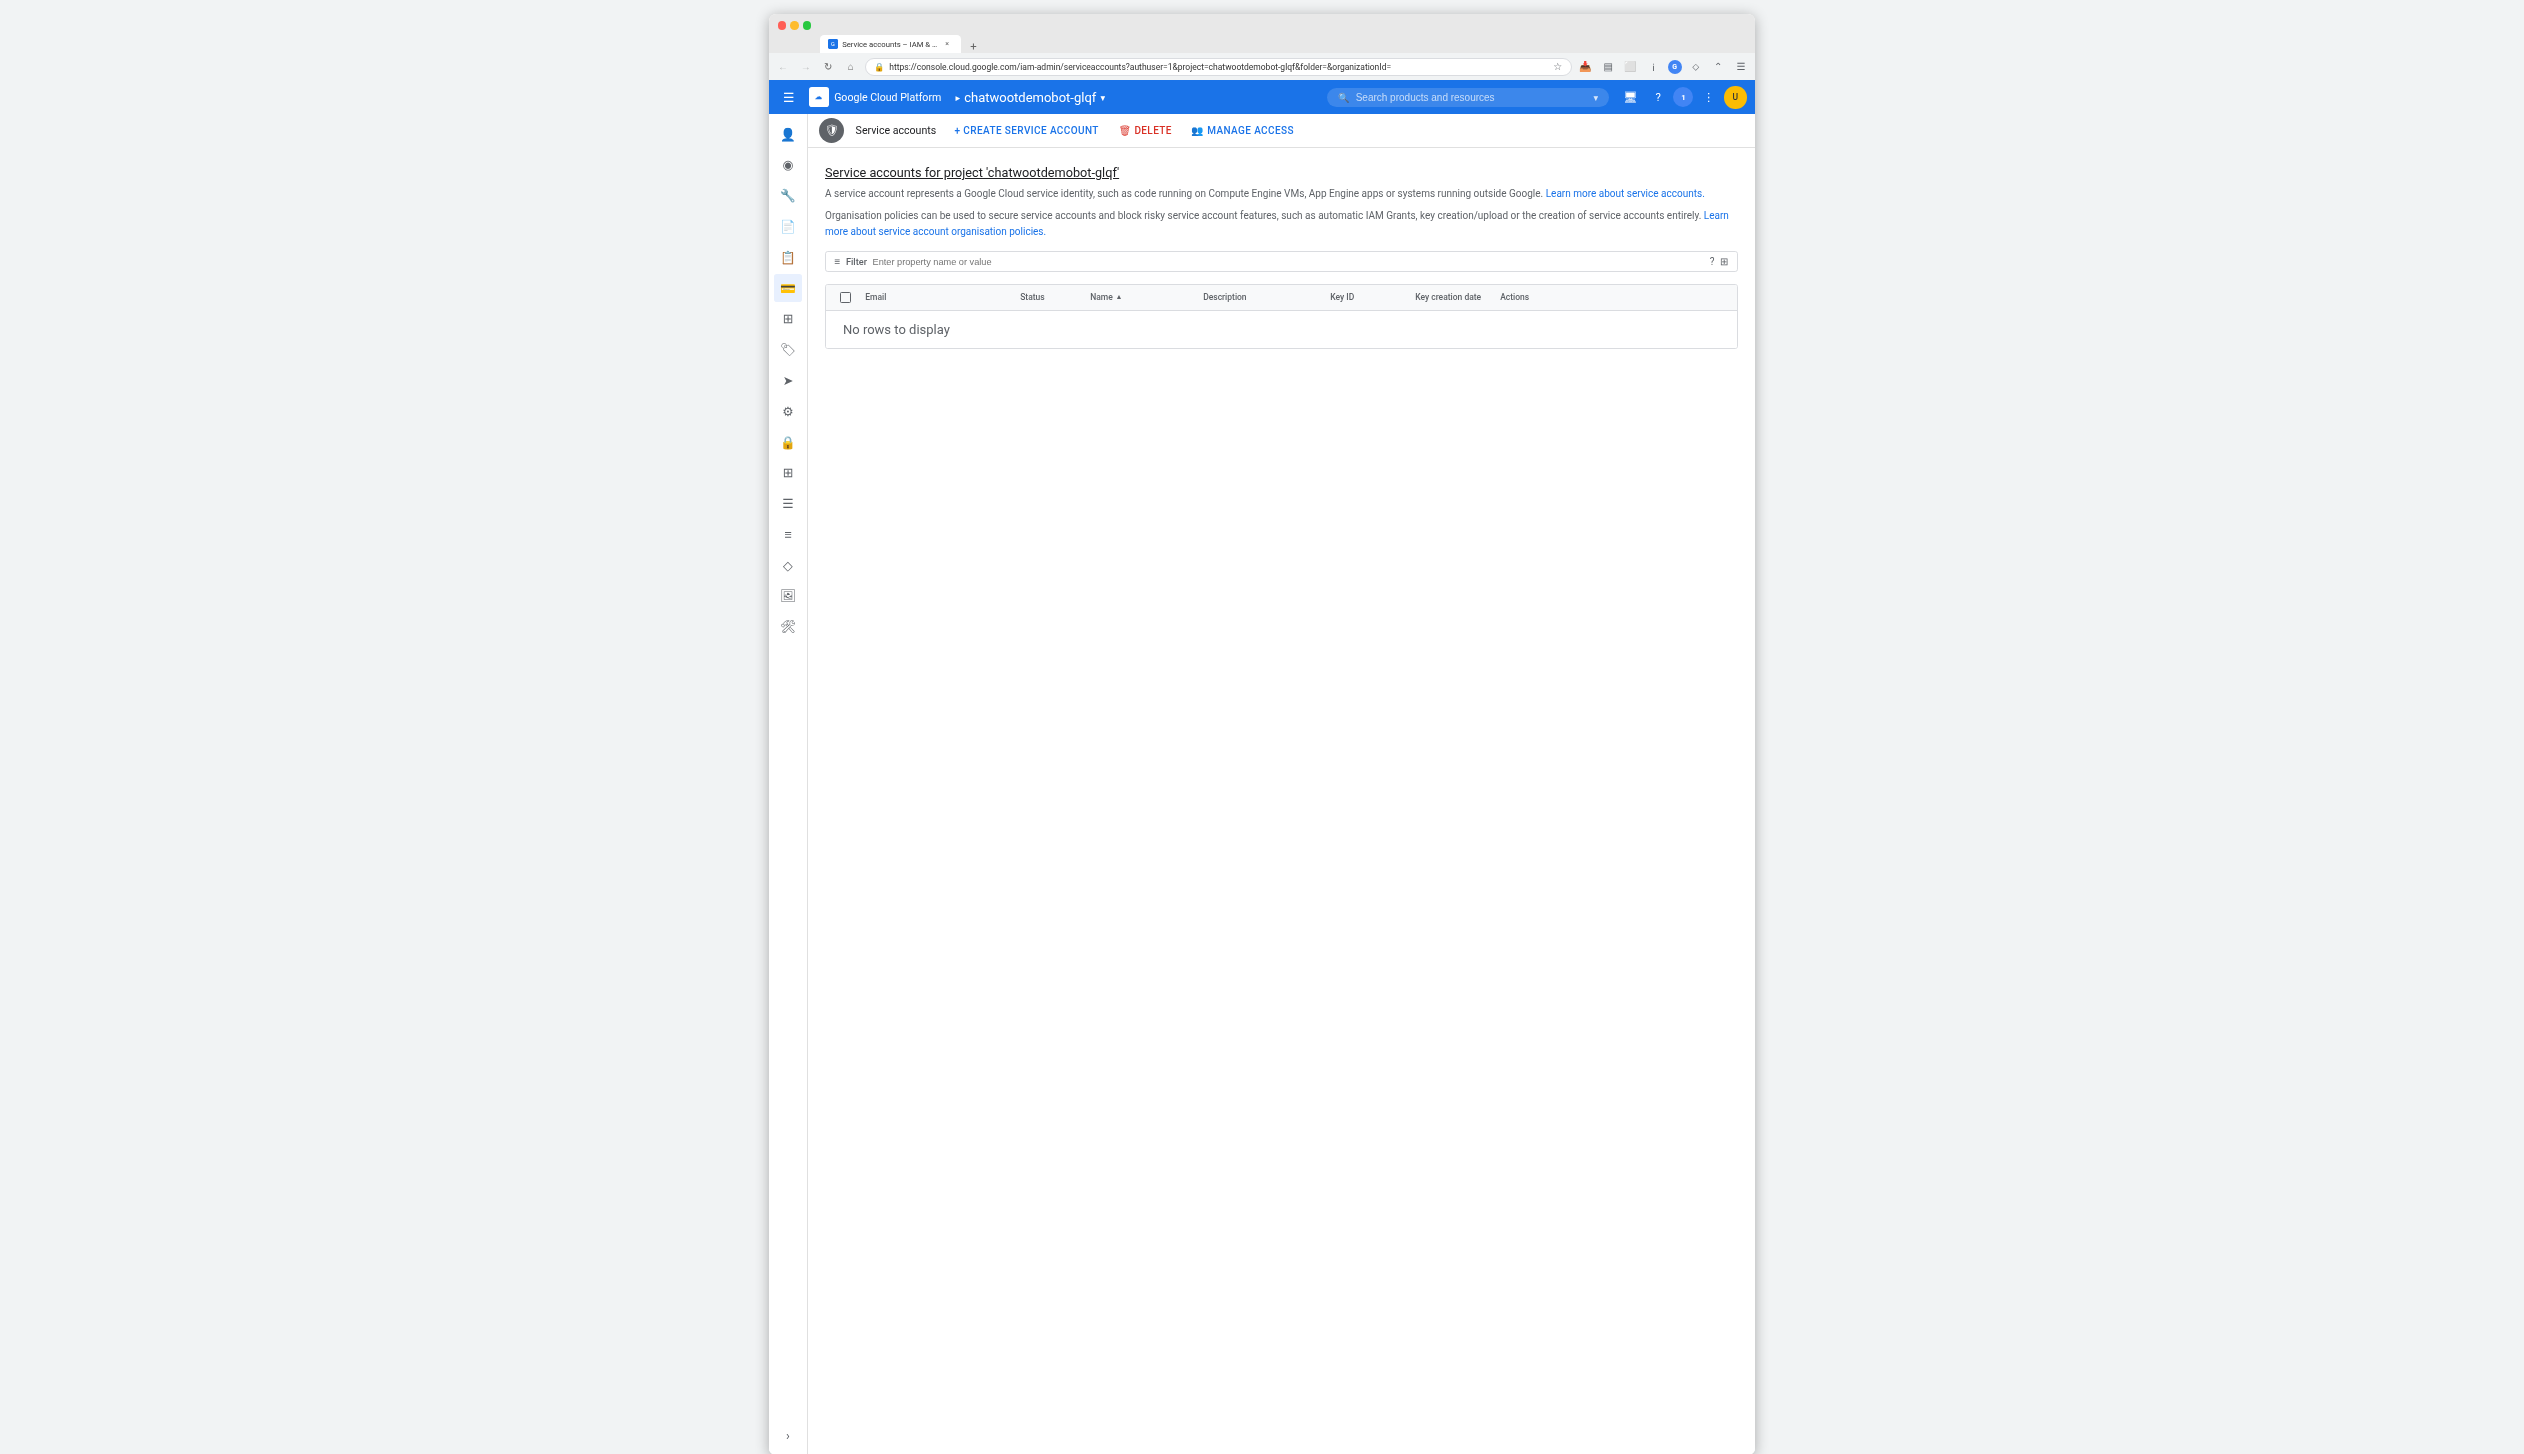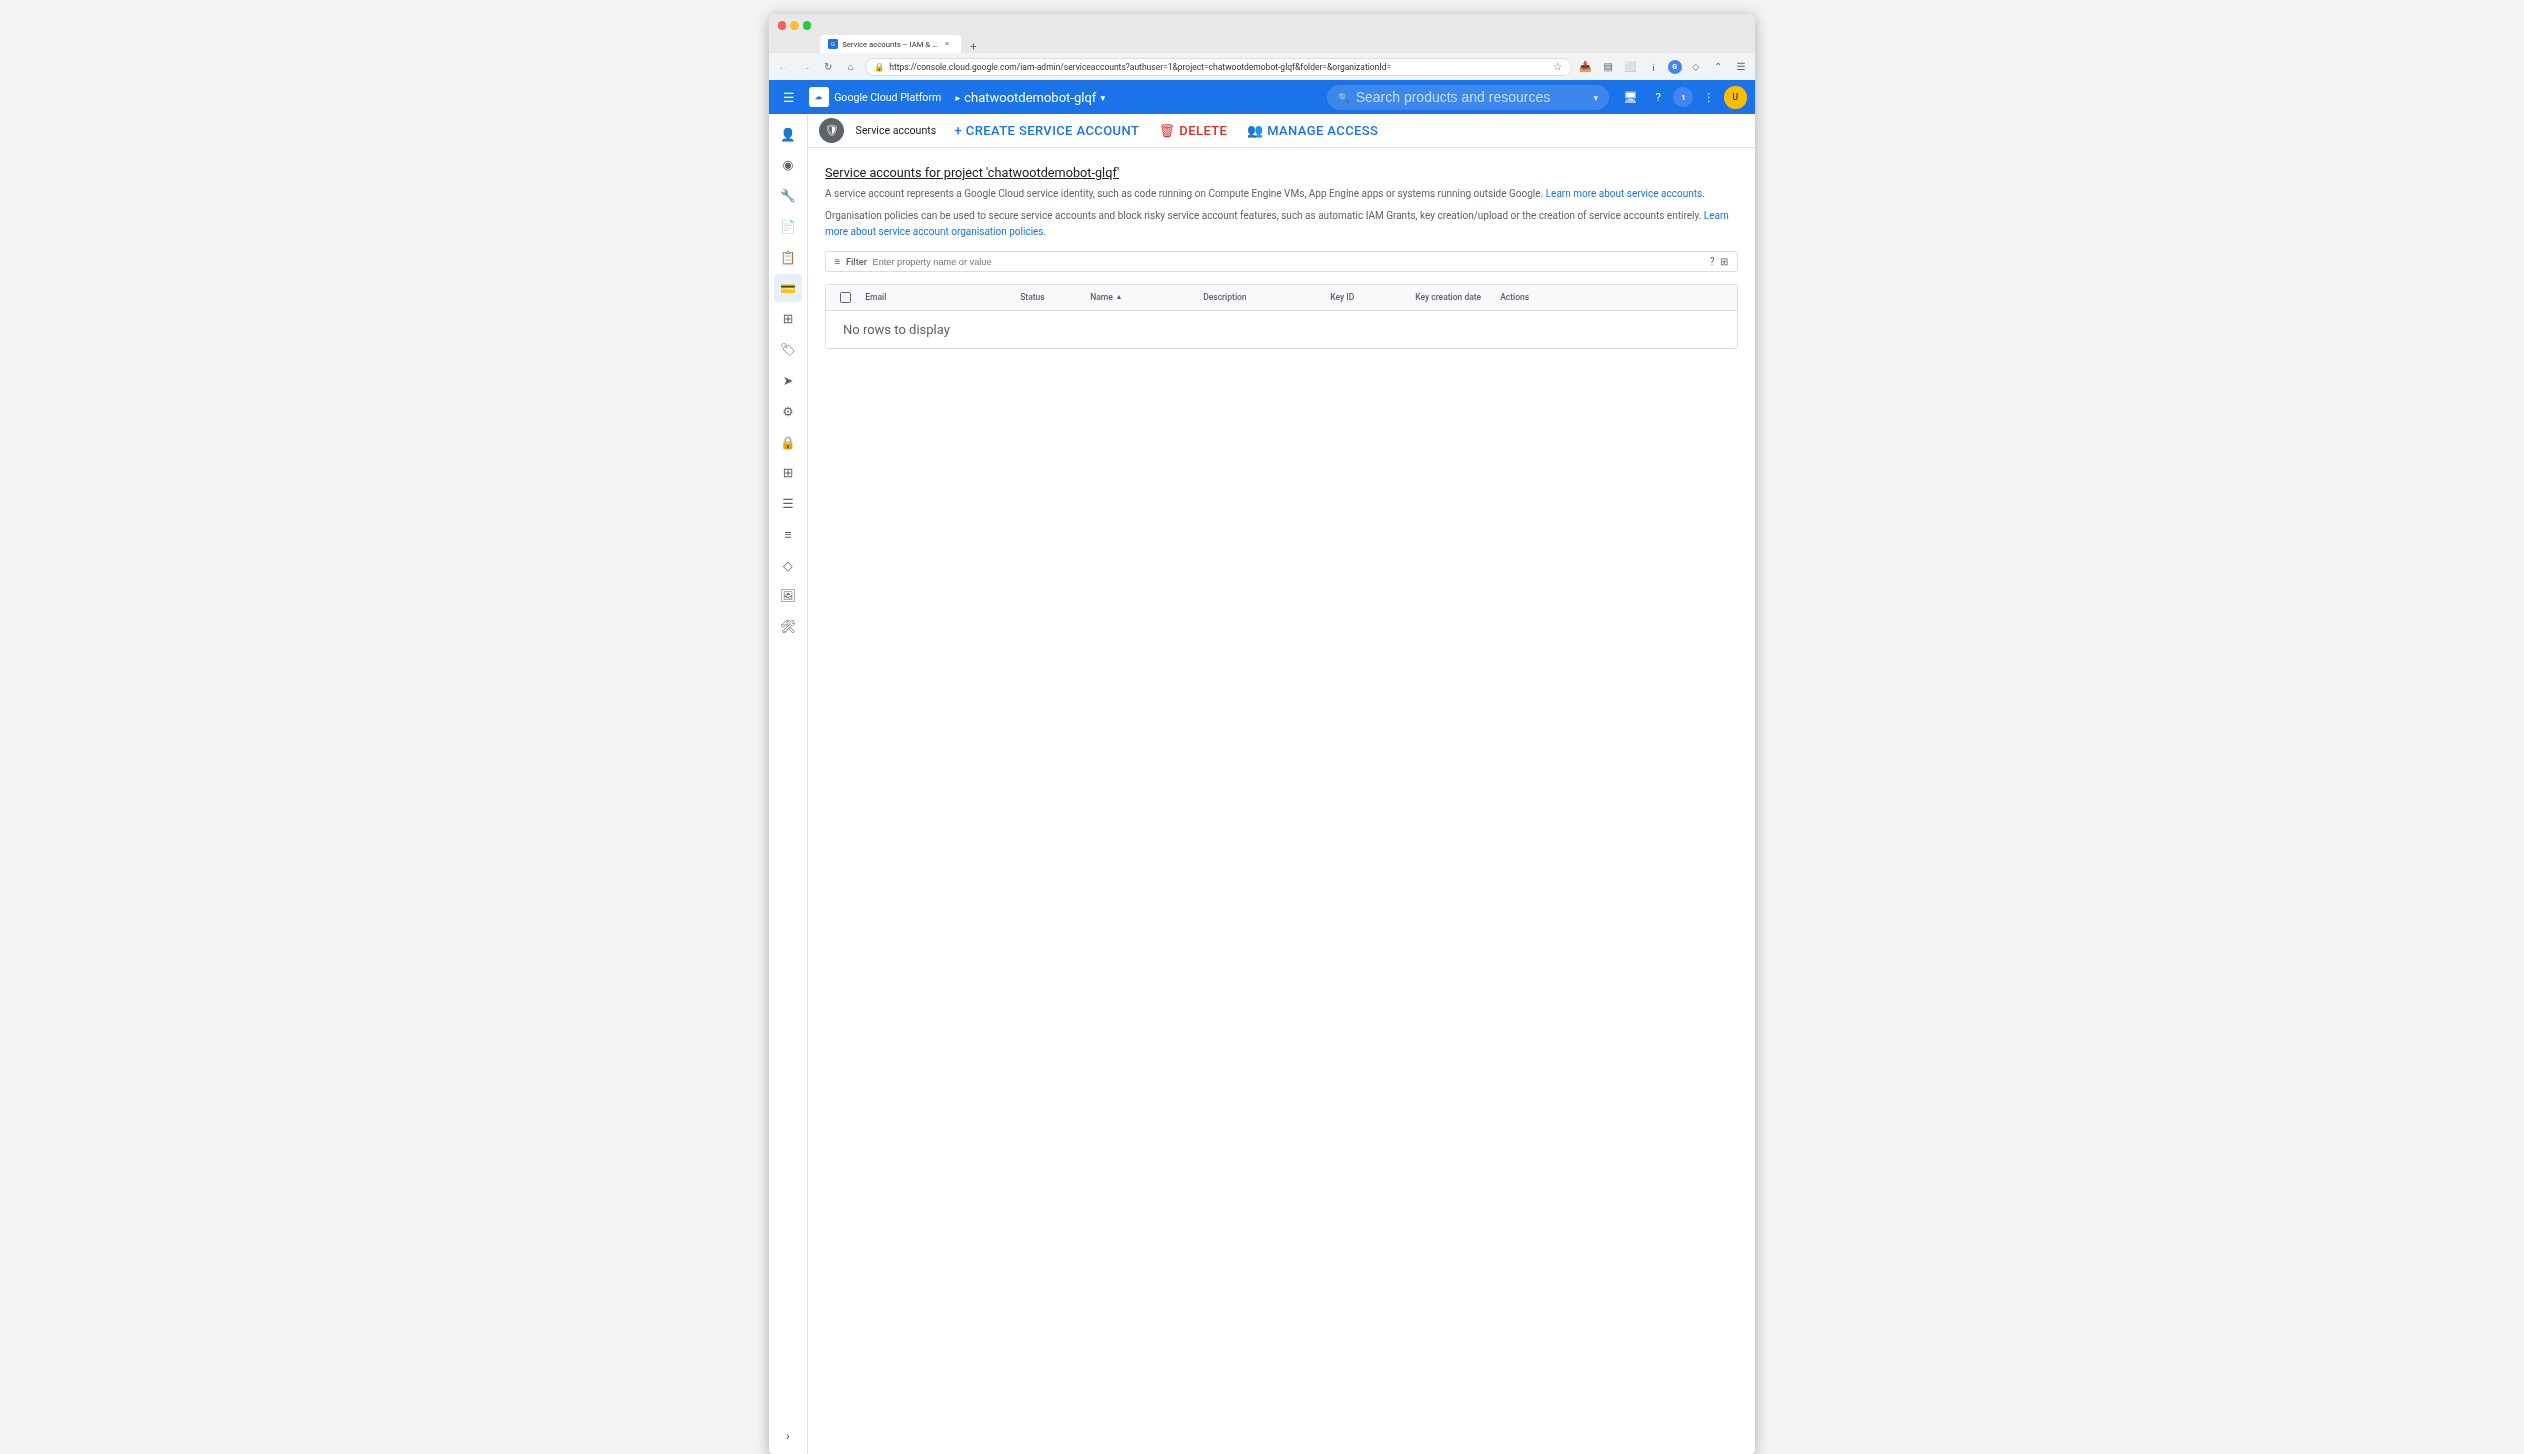--- a/index.html
+++ b/index.html
@@ -143,21 +143,21 @@
       background: rgba(255,255,255,0.15);
       border-radius: 17px;
       padding: 4.2px 11.3px;
       display: flex; align-items: center; gap: 5.6px;
       width: 282px;
       color: rgba(255,255,255,0.8);
       font-size: 9.2px;
     }
     .nav-search input {
       background: none; border: none; outline: none;
-      color: rgba(255,255,255,0.9); font-size: 14px; flex: 1;
+      color: rgba(255,255,255,0.9); font-size: 10px; flex: 1;
     }
     .nav-search input::placeholder { color: rgba(255,255,255,0.7); }
     .nav-right { display: flex; align-items: center; gap: 2.8px; }
     .nav-icon-btn {
       width: 25px; height: 25px;
       border-radius: 50%;
       display: flex; align-items: center; justify-content: center;
       color: white; font-size: 11.3px; cursor: pointer;
     }
     .avatar {
@@ -217,21 +217,21 @@
       width: 25px; height: 25px;
       background: #5f6368;
       border-radius: 50%;
       display: flex; align-items: center; justify-content: center;
       color: white; font-size: 11.3px;
     }
     .sub-header-title { font-size: 10.6px; font-weight: 400; color: #202124; }
     .sub-header-actions { display: flex; gap: 5.6px; align-items: center; }
     .action-btn {
       display: flex; align-items: center; gap: 2.8px;
-      color: #1a73e8; font-size: 13px; font-weight: 500;
+      color: #1a73e8; font-size: 10px; font-weight: 500;
       cursor: pointer; padding: 4.2px 7px;
       border-radius: 2.8px; text-transform: uppercase; letter-spacing: 0.4px;
     }
     .action-btn.destructive { color: #d93025; }
 
     
     .page-content {
       flex: 1;
       overflow-y: auto;
       padding: 17px;

